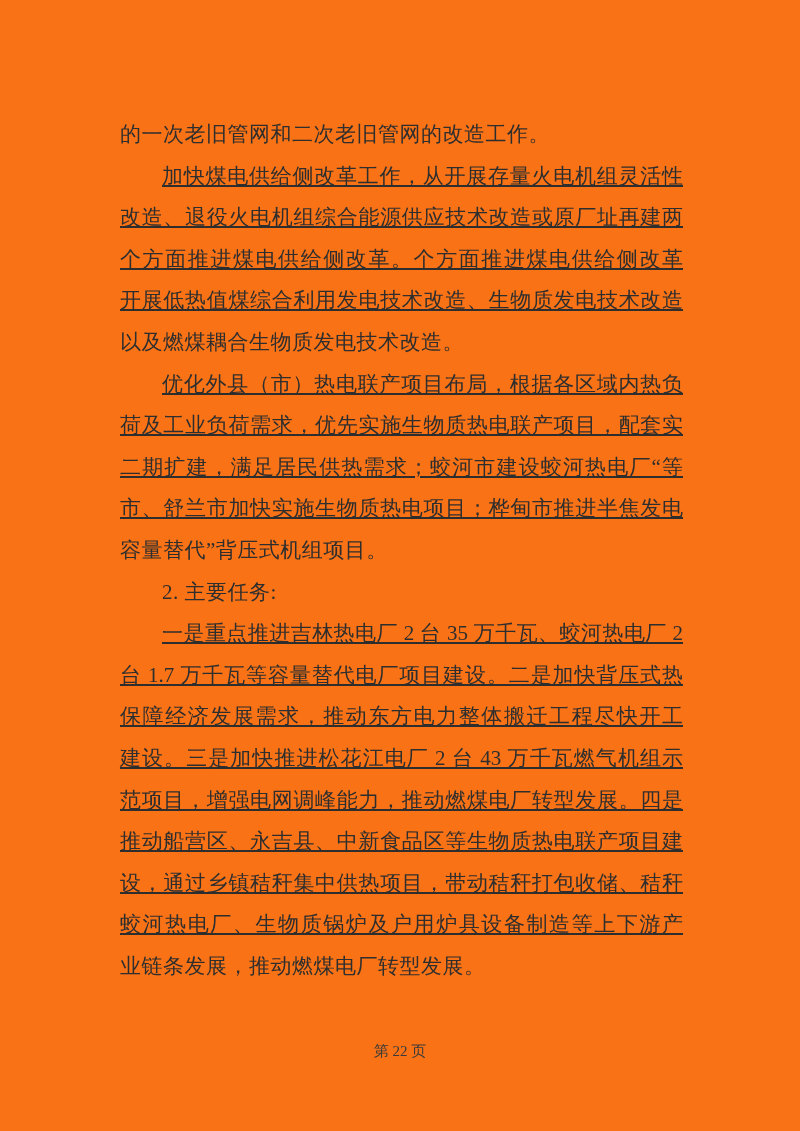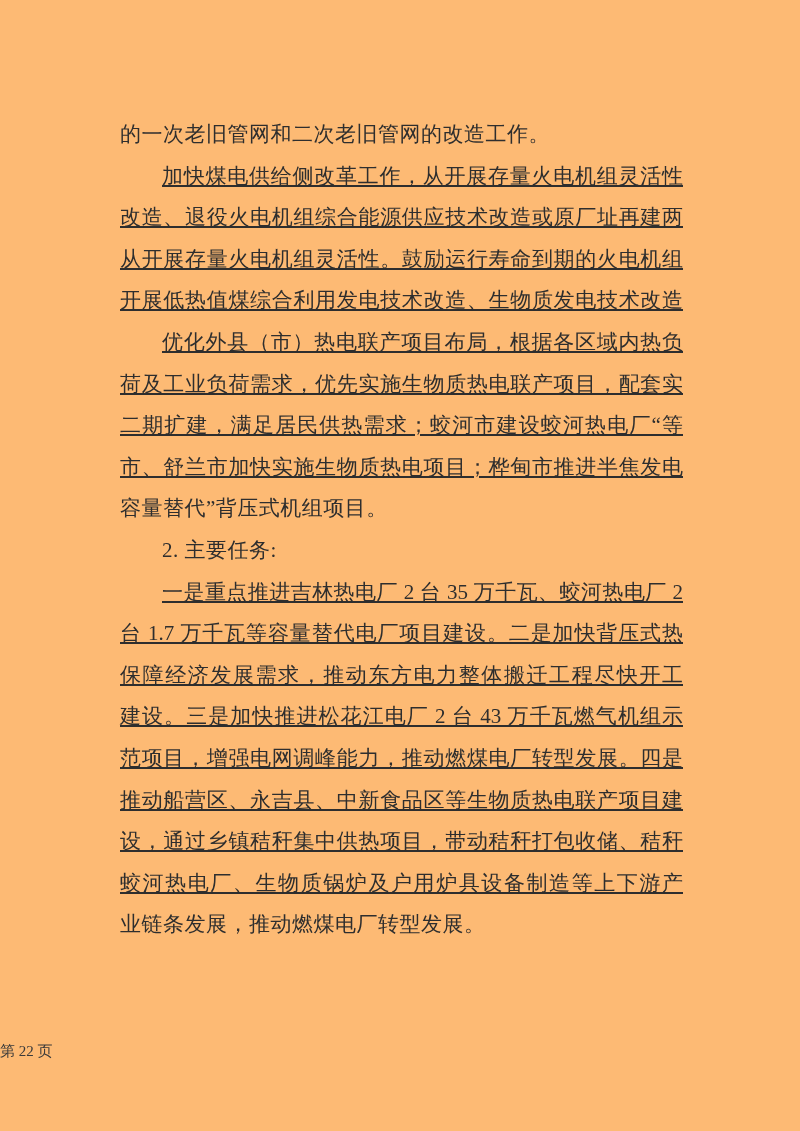--- a/index.html
+++ b/index.html
@@ -4,21 +4,21 @@
 <style>
   html, body {
     margin: 0;
     padding: 0;
     background: #ffffff;
   }
   .page {
     position: relative;
     width: 800px;
     height: 1131px;
-    background: #fdba74;
+    background: #f97316;
     overflow: hidden;
     font-family: "Liberation Serif", "DejaVu Serif", serif;
   }
   .text-block {
     position: absolute;
     left: 120px;
     top: 114px;
     width: 563px;
     color: #2e2e2e;
     font-size: 21px;
@@ -37,37 +37,38 @@
     text-decoration: underline;
   }
   .text-line.indent {
     text-indent: 2em;
   }
   .footer {
     position: absolute;
     left: 0;
     top: 1040px;
     width: 800px;
-    text-align: left;
+    text-align: center;
     color: #3a3a3a;
     font-size: 15px;
     line-height: 22px;
   }
 </style>
 </head>
 <body>
 
 <div class="page">
   <div class="text-block">
 
   <div class="text-line">的一次老旧管网和二次老旧管网的改造工作。</div>
       <div class="text-line fill indent">加快煤电供给侧改革工作，从开展存量火电机组灵活性</div>
       <div class="text-line fill">改造、退役火电机组综合能源供应技术改造或原厂址再建两</div>
-      <div class="text-line fill">从开展存量火电机组灵活性。鼓励运行寿命到期的火电机组</div>
+      <div class="text-line fill">个方面推进煤电供给侧改革。个方面推进煤电供给侧改革</div>
       <div class="text-line fill">开展低热值煤综合利用发电技术改造、生物质发电技术改造</div>
+      <div class="text-line">以及燃煤耦合生物质发电技术改造。</div>
       <div class="text-line fill indent">优化外县（市）热电联产项目布局，根据各区域内热负</div>
       <div class="text-line fill">荷及工业负荷需求，优先实施生物质热电联产项目，配套实</div>
       <div class="text-line fill">二期扩建，满足居民供热需求；蛟河市建设蛟河热电厂“等</div>
       <div class="text-line fill">市、舒兰市加快实施生物质热电项目；桦甸市推进半焦发电</div>
       <div class="text-line">容量替代”背压式机组项目。</div>
       <div class="text-line indent">2. 主要任务:</div>
       <div class="text-line fill indent">一是重点推进吉林热电厂 2 台 35 万千瓦、蛟河热电厂 2</div>
       <div class="text-line fill">台 1.7 万千瓦等容量替代电厂项目建设。二是加快背压式热</div>
       <div class="text-line fill">保障经济发展需求，推动东方电力整体搬迁工程尽快开工</div>
       <div class="text-line fill">建设。三是加快推进松花江电厂 2 台 43 万千瓦燃气机组示</div>

